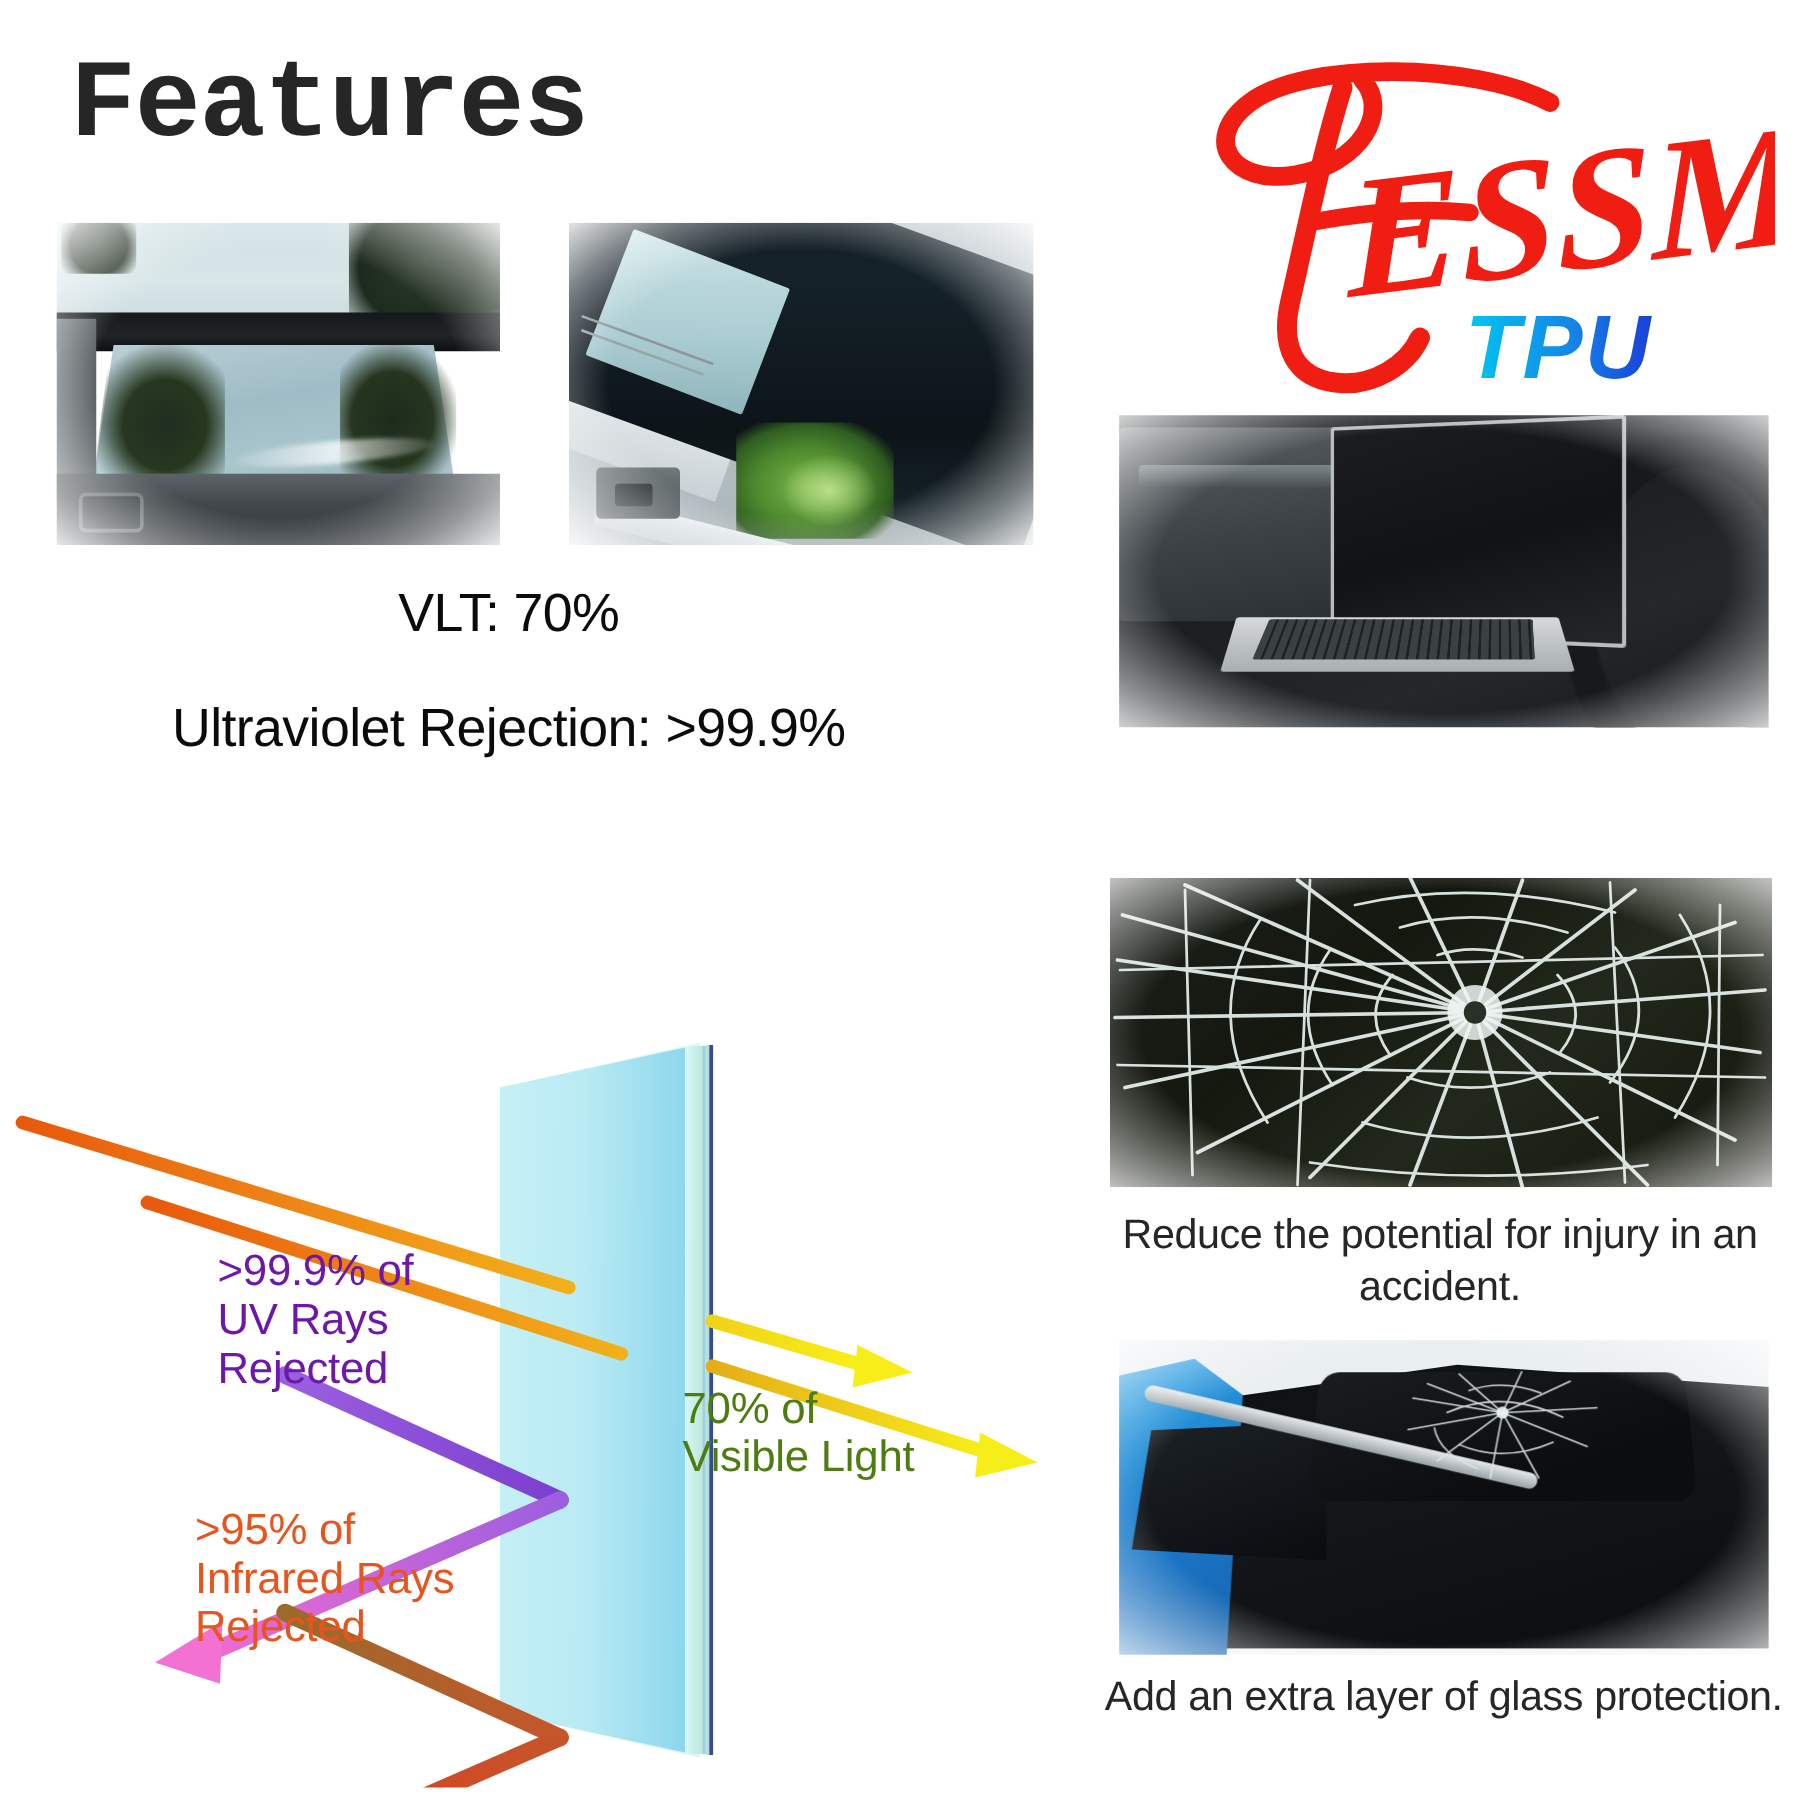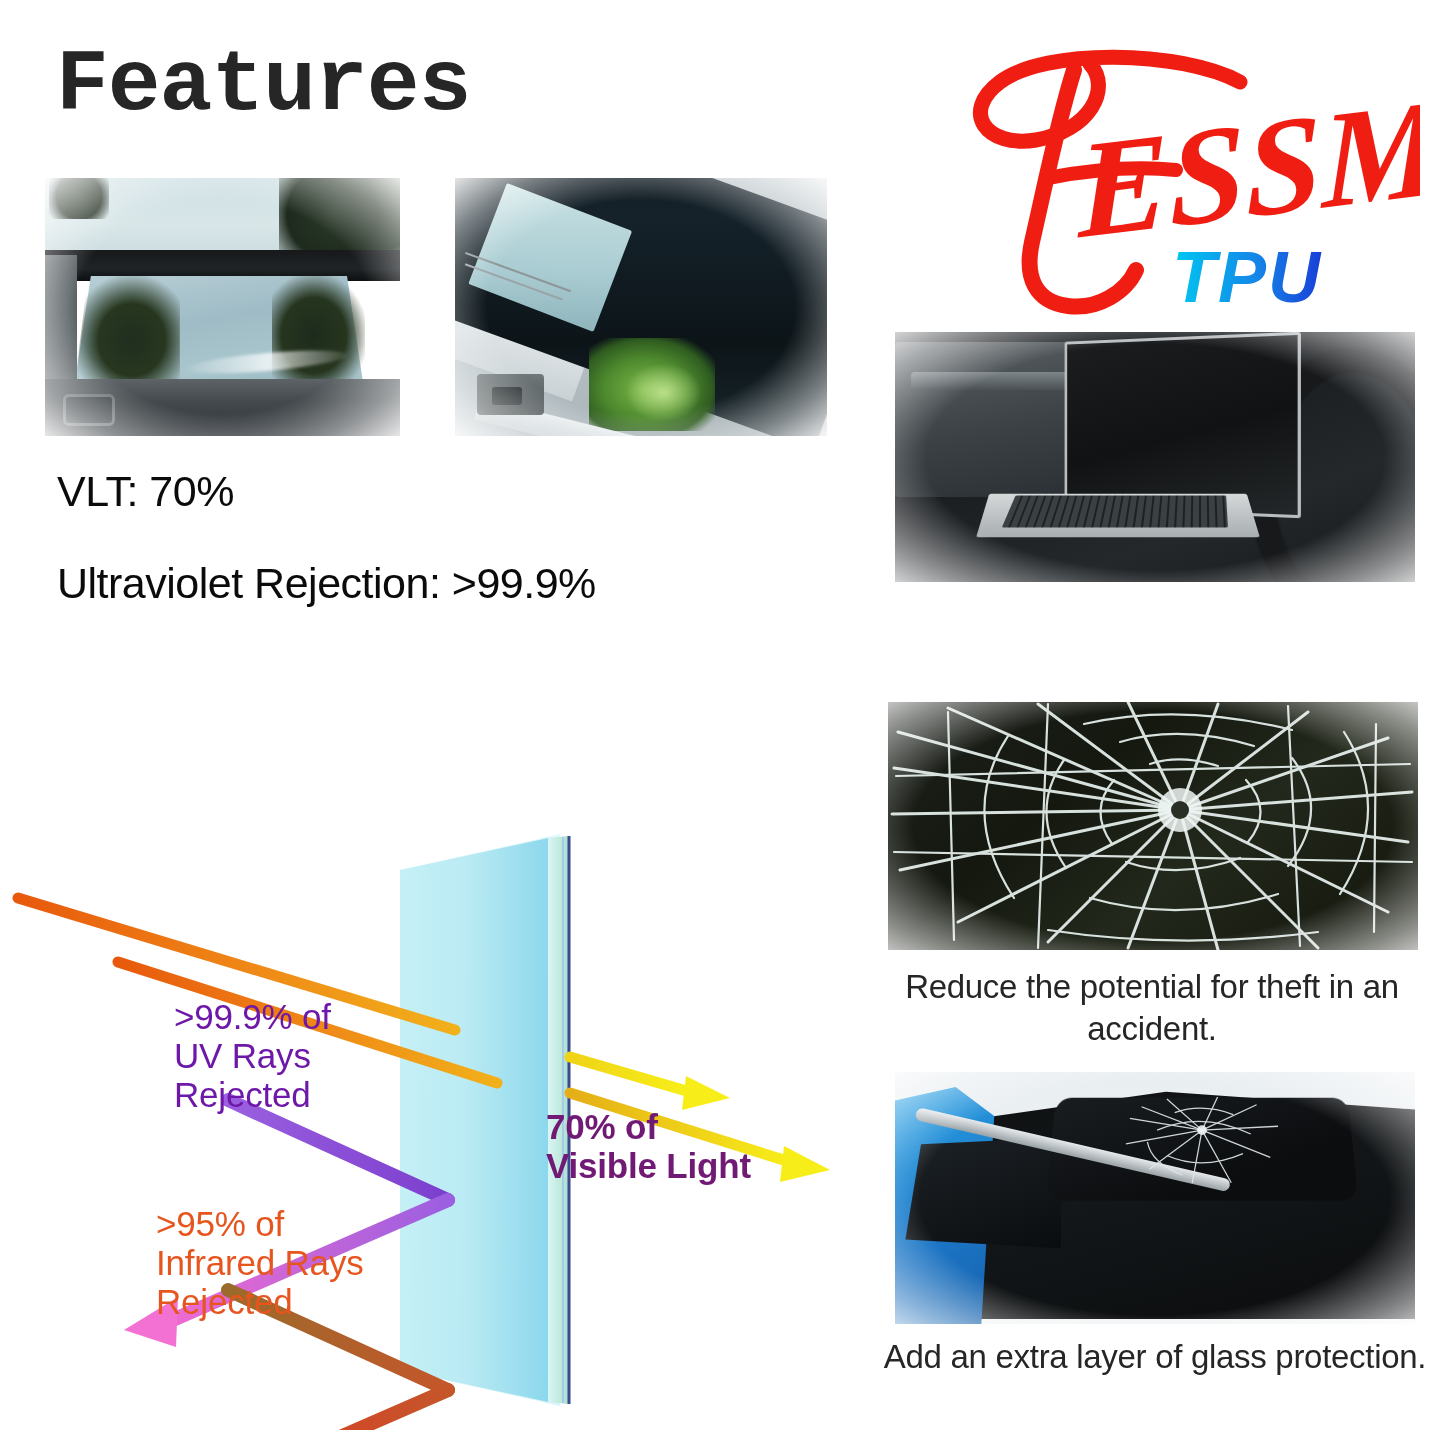--- a/index.html
+++ b/index.html
@@ -73,29 +73,29 @@
   .sr2-greenhi{position:absolute;left:46%;bottom:6%;width:20%;height:22%;
     background:radial-gradient(ellipse at 50% 50%,rgba(200,235,150,.85),transparent 72%);}
   .sr2-sill{position:absolute;left:6%;bottom:6%;width:62%;height:9%;
     background:linear-gradient(180deg,#e9eef0,#c3cbce);transform:rotate(14deg);transform-origin:0 50%;border-radius:3px;}
   .sr2-console{position:absolute;left:6%;bottom:8%;width:18%;height:16%;
     background:linear-gradient(180deg,#707879,#4b5254);border-radius:4px;}
   .sr2-btn{position:absolute;left:10%;bottom:12%;width:8%;height:7%;background:#2d3335;border-radius:3px;}
 
   
   .specs{position:absolute;left:57px;top:470px;width:700px;}
-  .spec{font-size:43px;color:#0b0b0b;line-height:1;margin-bottom:49px;letter-spacing:-.5px;}
+  .spec{font-size:43px;color:#0b0b0b;line-height:1;margin-bottom:49px;letter-spacing:-.5px;text-align:center;}
 
   
   .diagram{position:absolute;left:0px;top:810px;width:840px;height:620px;}
   .diagram svg{position:absolute;left:0;top:0;}
   .dlabel{position:absolute;font-size:35px;line-height:1.12;letter-spacing:-.2px;white-space:pre-line;}
   .lab-uv{left:174px;top:997px;color:#6d18a8;}
   .lab-ir{left:156px;top:1204px;color:#e7551f;}
-  .lab-vis{left:546px;top:1107px;color:#701a75;font-weight:bold;}
+  .lab-vis{left:546px;top:1107px;color:#4d7c0f;}
 
   
   .logo{position:absolute;left:940px;top:30px;width:480px;height:290px;}
 
   .rphoto{position:absolute;overflow:hidden;}
   .rcap{position:absolute;text-align:center;font-size:33px;color:#262626;line-height:1.28;letter-spacing:-.3px;}
 
   
   .lt-bg{position:absolute;inset:0;background:linear-gradient(160deg,#2b2e31 0%,#1b1e21 40%,#24282b 70%,#15181a 100%);}
   .lt-seatback{position:absolute;left:0;top:4%;width:40%;height:62%;
@@ -356,21 +356,21 @@
               <path d="M488,22 L486,230"></path>
               <path d="M8,74 L522,62"></path>
               <path d="M6,150 L524,160"></path>
             </g>
           </g>
           <circle cx="292" cy="108" r="22" fill="#eef6f3" opacity=".85"></circle>
           <circle cx="292" cy="108" r="9" fill="#2b3026"></circle>
         </svg>
     </div>
   </div>
-  <div class="rcap" style="left:872px;top:966px;width:560px;">Reduce the potential for theft in an accident.</div>
+  <div class="rcap" style="left:872px;top:966px;width:560px;">Reduce the potential for injury in an accident.</div>
 
   <div class="rphoto" style="left:895px;top:1072px;width:520px;height:252px;">
     <div class="inner" style="position:absolute;inset:0;overflow:hidden;
          -webkit-mask-image:radial-gradient(ellipse 78% 80% at 50% 50%,#000 58%,rgba(0,0,0,.5) 80%,transparent 100%);
          mask-image:radial-gradient(ellipse 78% 80% at 50% 50%,#000 58%,rgba(0,0,0,.5) 80%,transparent 100%);">
       <div class="car-bg"></div>
       <div class="car-body"></div>
       <div class="car-blue"></div>
       <div class="car-win"></div>
       <div class="car-roof"></div>

